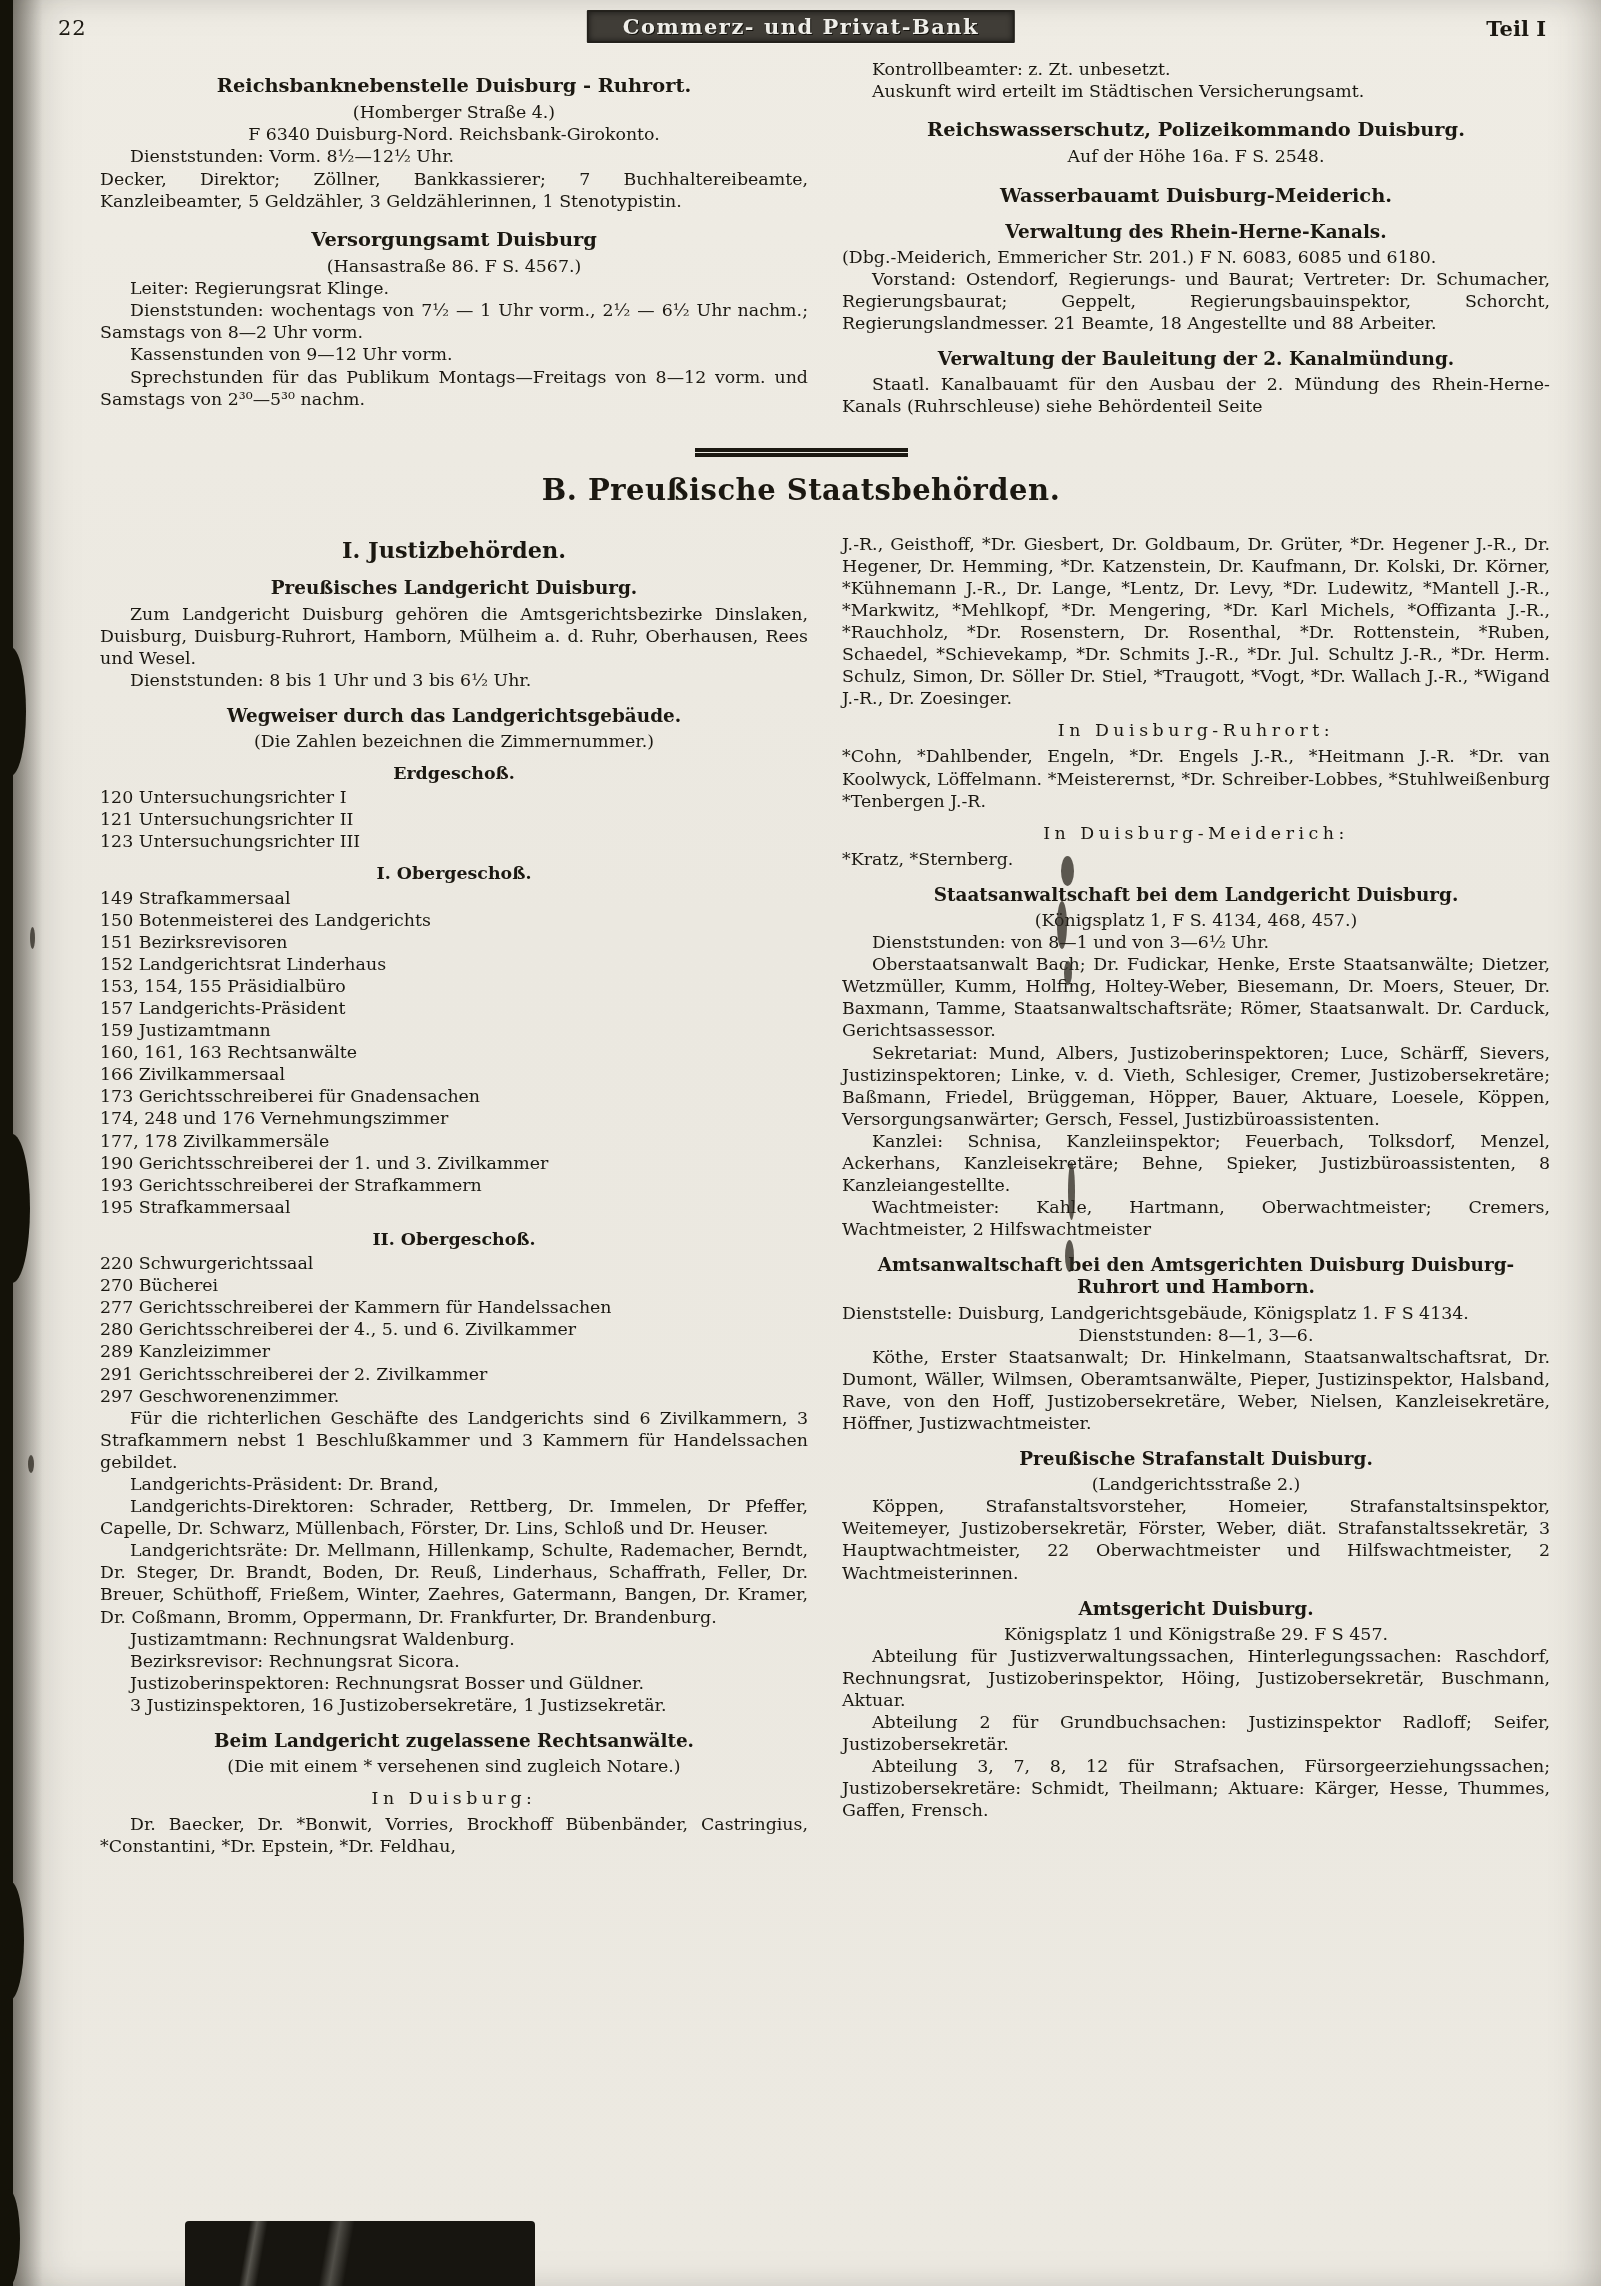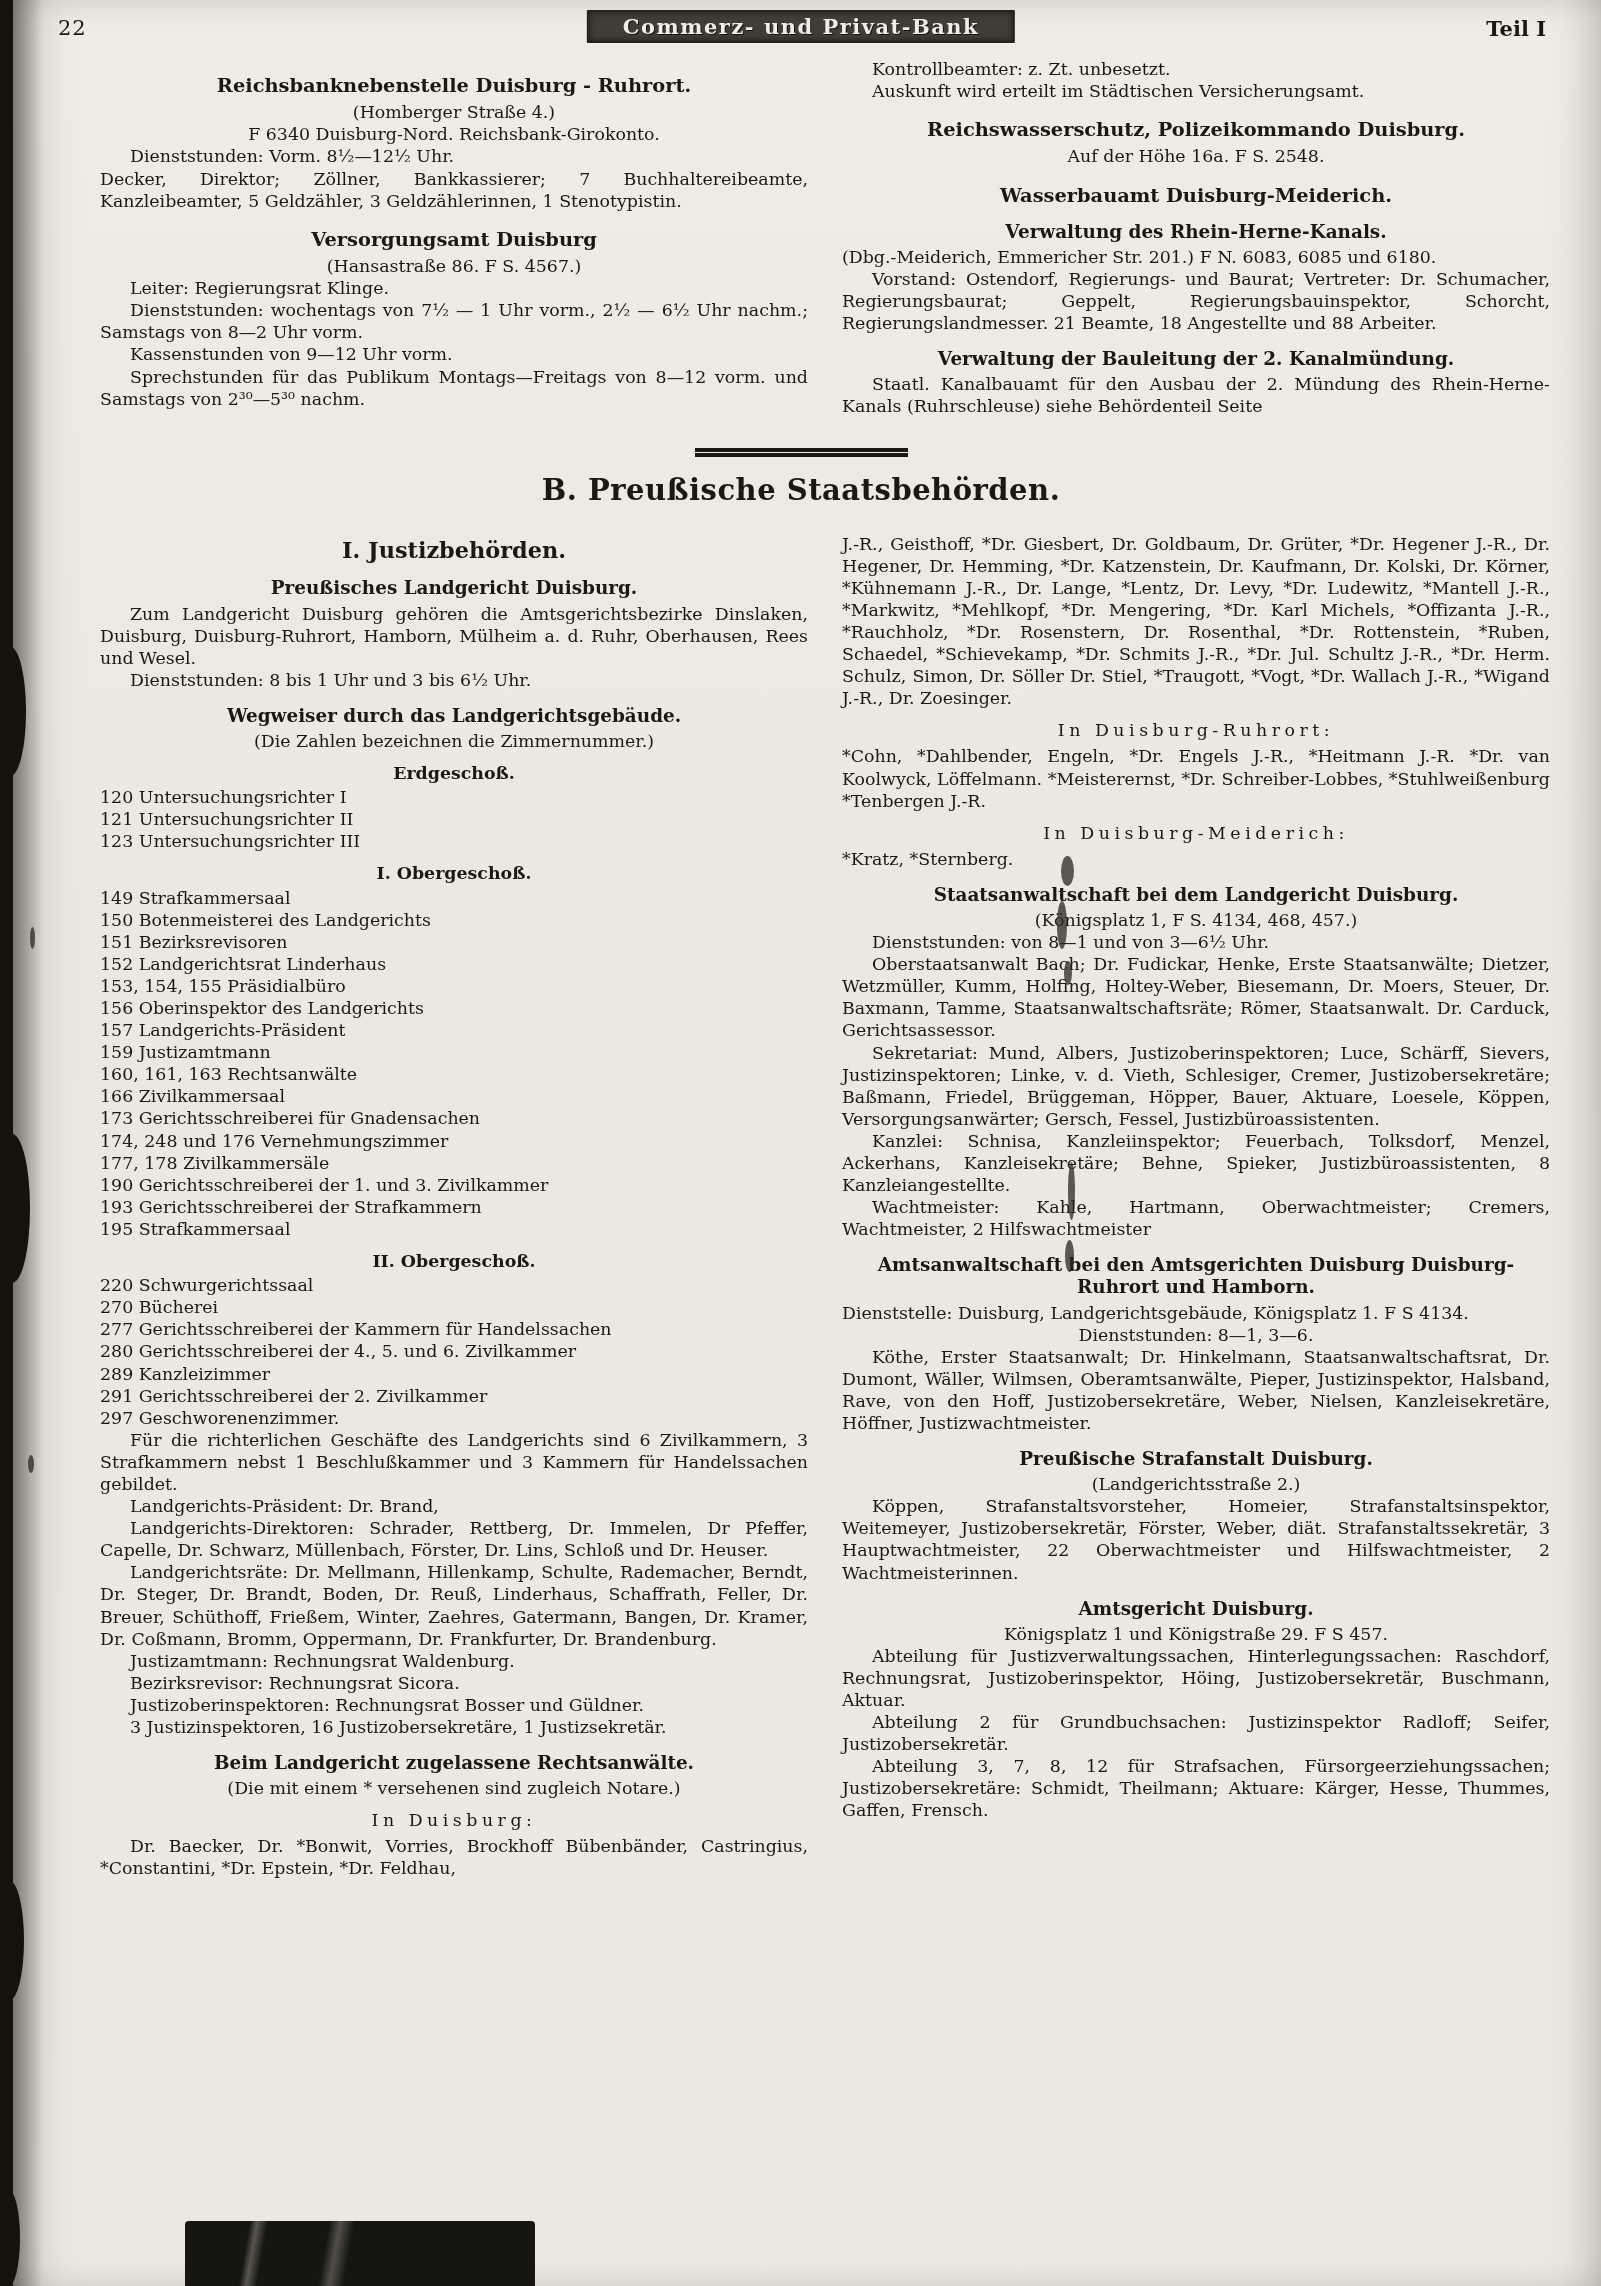--- a/index.html
+++ b/index.html
@@ -131,21 +131,20 @@
         <div class="blk ctrb">Erdgeschoß.</div>
         <div class="blk item">120 Untersuchungsrichter I</div>
         <div class="blk item">121 Untersuchungsrichter II</div>
         <div class="blk item">123 Untersuchungsrichter III</div>
         <div class="blk ctrb">I. Obergeschoß.</div>
         <div class="blk item">149 Strafkammersaal</div>
         <div class="blk item">150 Botenmeisterei des Landgerichts</div>
         <div class="blk item">151 Bezirksrevisoren</div>
         <div class="blk item">152 Landgerichtsrat Linderhaus</div>
         <div class="blk item">153, 154, 155 Präsidialbüro</div>
-        <div class="blk item">156 Oberinspektor des Landgerichts</div>
         <div class="blk item">157 Landgerichts-Präsident</div>
         <div class="blk item">159 Justizamtmann</div>
         <div class="blk item">160, 161, 163 Rechtsanwälte</div>
         <div class="blk item">166 Zivilkammersaal</div>
         <div class="blk item">173 Gerichtsschreiberei für Gnadensachen</div>
         <div class="blk item">174, 248 und 176 Vernehmungszimmer</div>
         <div class="blk item">177, 178 Zivilkammersäle</div>
         <div class="blk item">190 Gerichtsschreiberei der 1. und 3. Zivilkammer</div>
         <div class="blk item">193 Gerichtsschreiberei der Strafkammern</div>
         <div class="blk item">195 Strafkammersaal</div>

